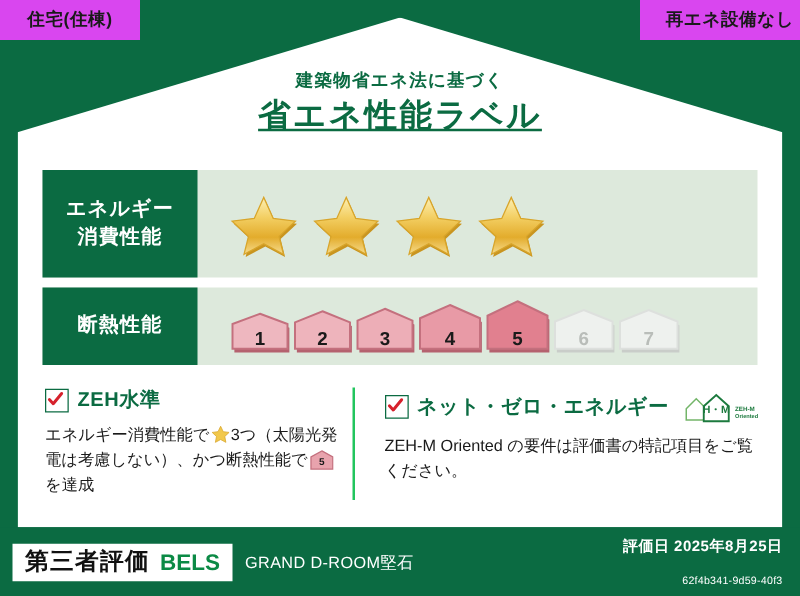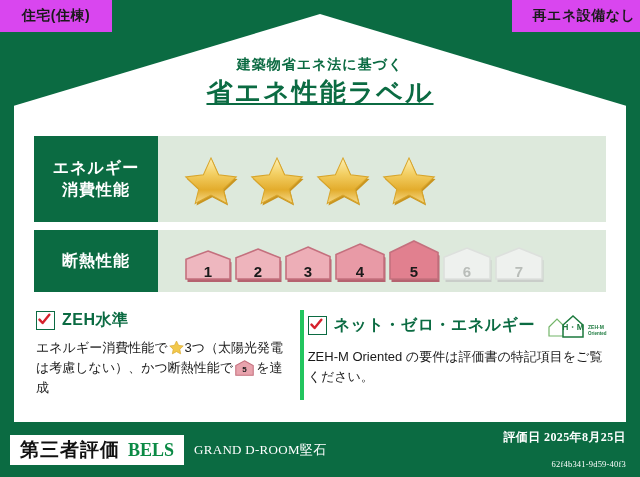--- a/index.html
+++ b/index.html
@@ -110,22 +110,22 @@
     width:572px;height:90px;
     display:flex;
     justify-content:center;
   }
   .criterion{
     flex:1 1 50%;
     padding-right:10px;
     box-sizing:border-box;
   }
   .criterion:last-child{
-    border-left:4px solid #22c55e;
-    padding-left:4px;
+    border-left:2px solid #22c55e;
+    padding-left:24px;
     padding-right:0;
   }
   .crit-head{
     display:flex;align-items:center;gap:7px;
     margin-bottom:7px;
   }
   .checkbox{
     width:17px;height:17px;flex:0 0 17px;
     border:1.5px solid #0b6b42;
     background:#fff;
@@ -153,21 +153,20 @@
     width:62px;height:30px;margin-left:4px;
   }
 
   
   #footer{
     position:absolute;left:0;bottom:0;
     width:640px;height:55px;
     background:#0b6b42;
     display:flex;align-items:center;
     z-index:20;
-    font-family:Liberation Serif, serif;
   }
   #bels-plate{
     margin-left:10px;
     background:#ffffff;
     height:30px;
     display:flex;align-items:center;
     padding:0 10px;
     gap:8px;
   }
   #bels-jp{

